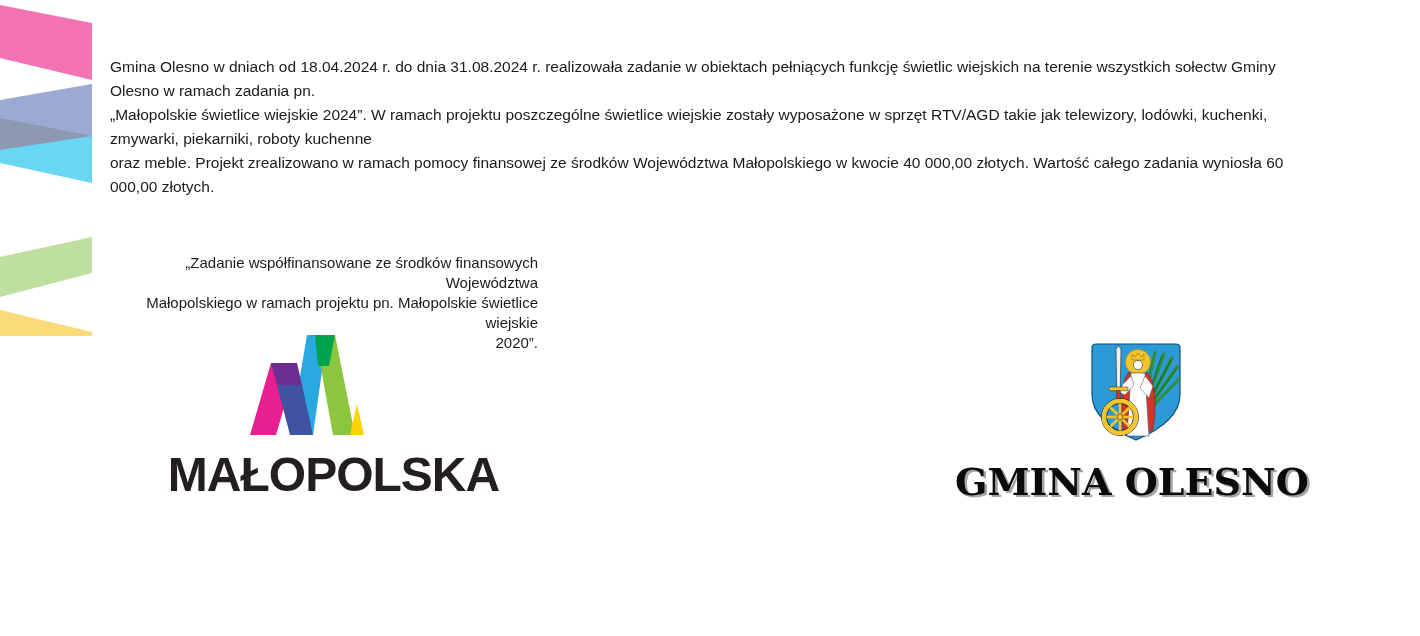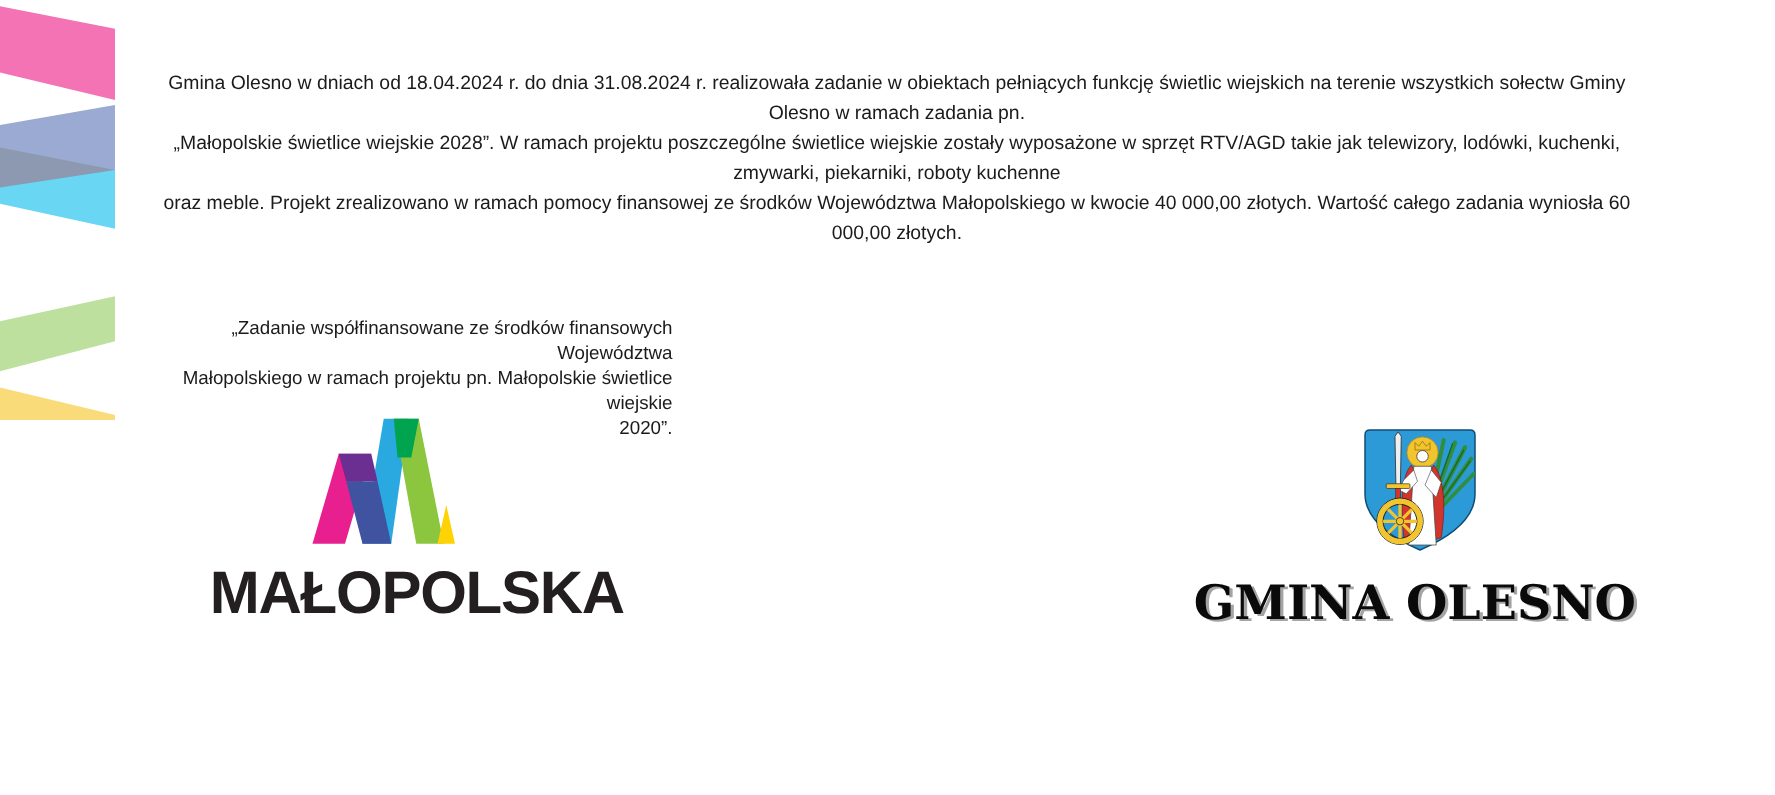--- a/index.html
+++ b/index.html
@@ -3,21 +3,21 @@
 <meta charset="utf-8">
 <style>
   html,body{margin:0;padding:0;background:#ffffff;}
   .page{
     position:relative;width:1420px;height:636px;background:#ffffff;
     overflow:hidden;font-family:"Liberation Sans",sans-serif;color:#1b1b1b;
   }
   .ribbons{position:absolute;left:0;top:0;width:92px;height:340px;}
   .intro{
     position:absolute;left:110px;top:55px;width:1215px;
-    font-size:15.5px;line-height:24px;text-align:center;color:#1b1b1b;
+    font-size:15.5px;line-height:24px;color:#1b1b1b;
   }
   .note{
     position:absolute;left:108px;top:253px;width:430px;
     font-size:15px;line-height:20px;text-align:right;color:#1b1b1b;
   }
   .m-mark{position:absolute;left:248px;top:333px;width:116px;height:103px;}
   .m-word{
     position:absolute;left:130px;top:451px;width:345px;
     font-size:48px;line-height:48px;font-weight:700;letter-spacing:-1px;
     text-align:center;color:#231F20;white-space:nowrap;margin-left:31px;
@@ -39,21 +39,21 @@
     <polygon points="0,5 92,23 92,80 0,58" fill="#F373B4"></polygon>
     <polygon points="0,100 92,84 92,137 0,122" fill="#9BAAD2"></polygon>
     <polygon points="0,118 92,136 92,142 0,152" fill="#8C99B0"></polygon>
     <polygon points="0,150 92,136 92,183 0,163" fill="#69D6F4"></polygon>
     <polygon points="0,257 92,237 92,273 0,297" fill="#BEE09E"></polygon>
     <polygon points="0,310 92,332 92,336 0,336" fill="#FADB7A"></polygon>
   </svg>
 
   <div class="intro">
     <div>Gmina Olesno w dniach od 18.04.2024 r. do dnia 31.08.2024 r. realizowała zadanie w obiektach pełniących funkcję świetlic wiejskich na terenie wszystkich sołectw Gminy Olesno w ramach zadania pn.</div>
-    <div>„Małopolskie świetlice wiejskie 2028”. W ramach projektu poszczególne świetlice wiejskie zostały wyposażone w sprzęt RTV/AGD takie jak telewizory, lodówki, kuchenki, zmywarki, piekarniki, roboty kuchenne</div>
+    <div>„Małopolskie świetlice wiejskie 2024”. W ramach projektu poszczególne świetlice wiejskie zostały wyposażone w sprzęt RTV/AGD takie jak telewizory, lodówki, kuchenki, zmywarki, piekarniki, roboty kuchenne</div>
     <div>oraz meble. Projekt zrealizowano w ramach pomocy finansowej ze środków Województwa Małopolskiego w kwocie 40 000,00 złotych. Wartość całego zadania wyniosła 60 000,00 złotych.</div>
   </div>
 
   <div class="note">
     <div>„Zadanie współfinansowane ze środków finansowych Województwa</div>
     <div>Małopolskiego w ramach projektu pn. Małopolskie świetlice wiejskie</div>
     <div>2020”.</div>
   </div>
 
   <svg class="m-mark" viewBox="248 333 116 103" aria-hidden="true">

